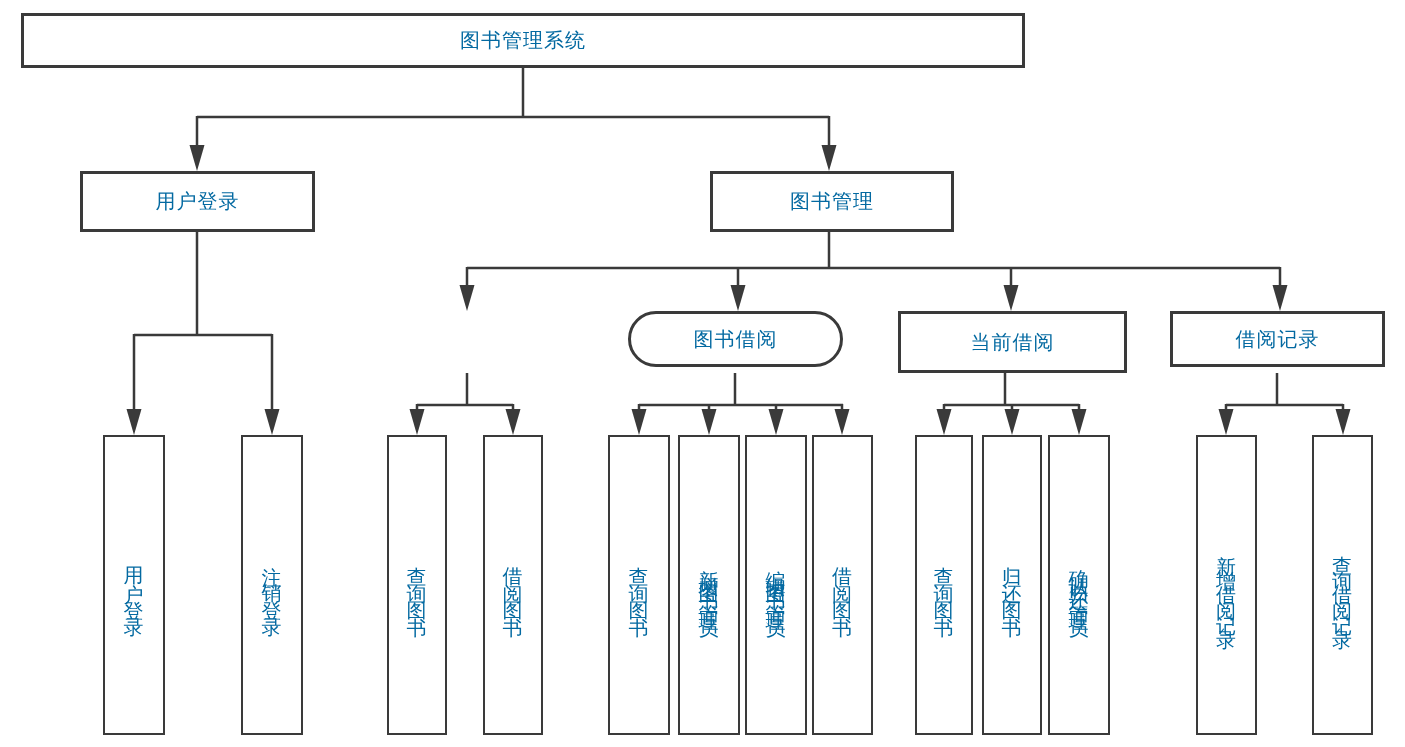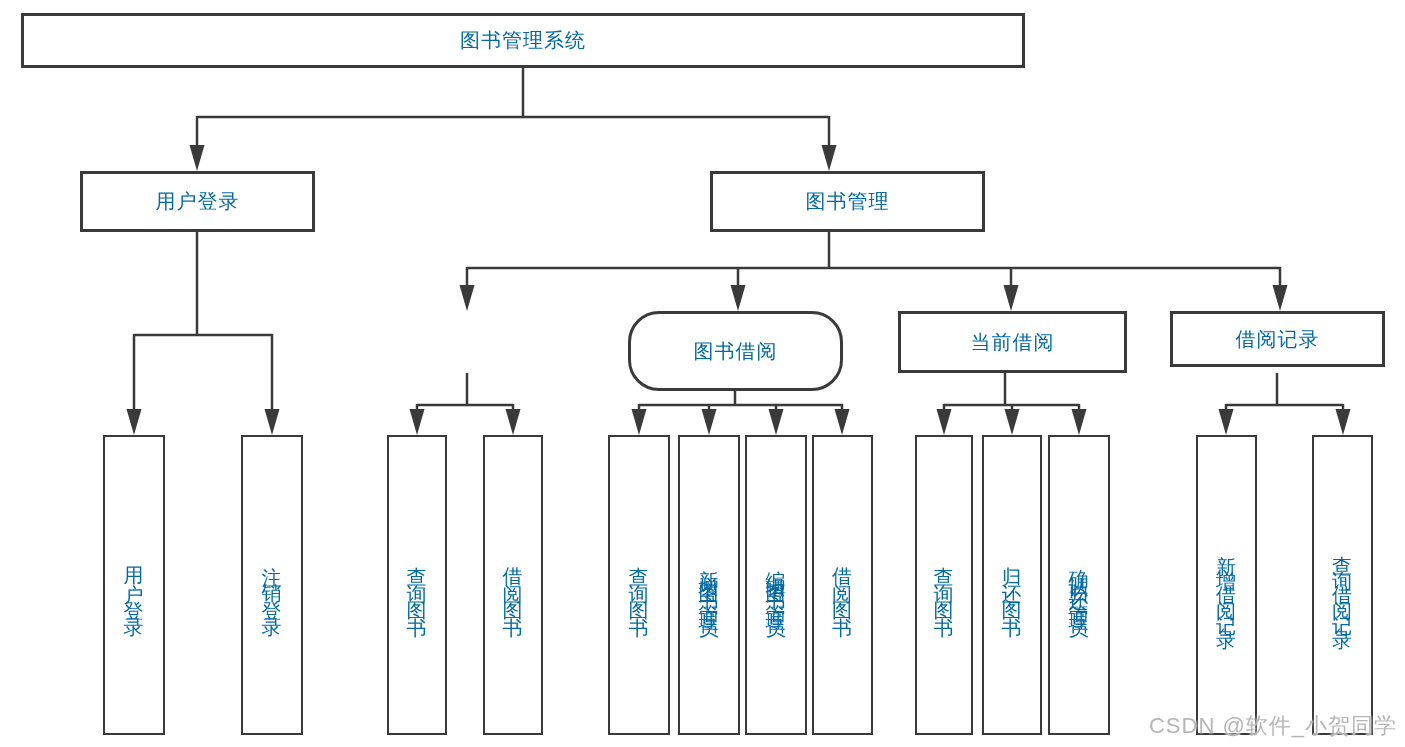--- a/index.html
+++ b/index.html
@@ -112,25 +112,25 @@
     </g>
   </svg>
 
   <div class="node" style="left:21px; top:13px; width:1004px; height:55px;">
     <span>图书管理系统</span>
   </div>
 
   <div class="node" style="left:80px; top:171px; width:235px; height:61px;">
     <span>用户登录</span>
   </div>
-  <div class="node" style="left:710px; top:171px; width:275px; height:61px;">
+  <div class="node" style="left:710px; top:171px; width:244px; height:61px;">
     <span>图书管理</span>
   </div>
 
-  <div class="node" style="left:628px; top:311px; width:215px; height:80px;border-radius:31px;">
+  <div class="node" style="left:628px; top:311px; width:215px; height:56px;border-radius:31px;">
     <span>图书借阅</span>
   </div>
   <div class="node" style="left:898px; top:311px; width:229px; height:62px;">
     <span>当前借阅</span>
   </div>
   <div class="node" style="left:1170px; top:311px; width:215px; height:56px;">
     <span>借阅记录</span>
   </div>
 
   <div class="node leaf" style="left:103px; top:435px; width:62px; height:300px;">
@@ -170,15 +170,14 @@
     <span class="vtext v9">确认归还（管理员）</span>
   </div>
 
   <div class="node leaf" style="left:1196px; top:435px; width:61px; height:300px;">
     <span class="vtext v6">新增借阅记录</span>
   </div>
   <div class="node leaf" style="left:1312px; top:435px; width:61px; height:300px;">
     <span class="vtext v6">查询借阅记录</span>
   </div>
 
-  <div class="watermark">CSDN @软件_小贺同学</div>
 
 </div>
 
 </body></html>

